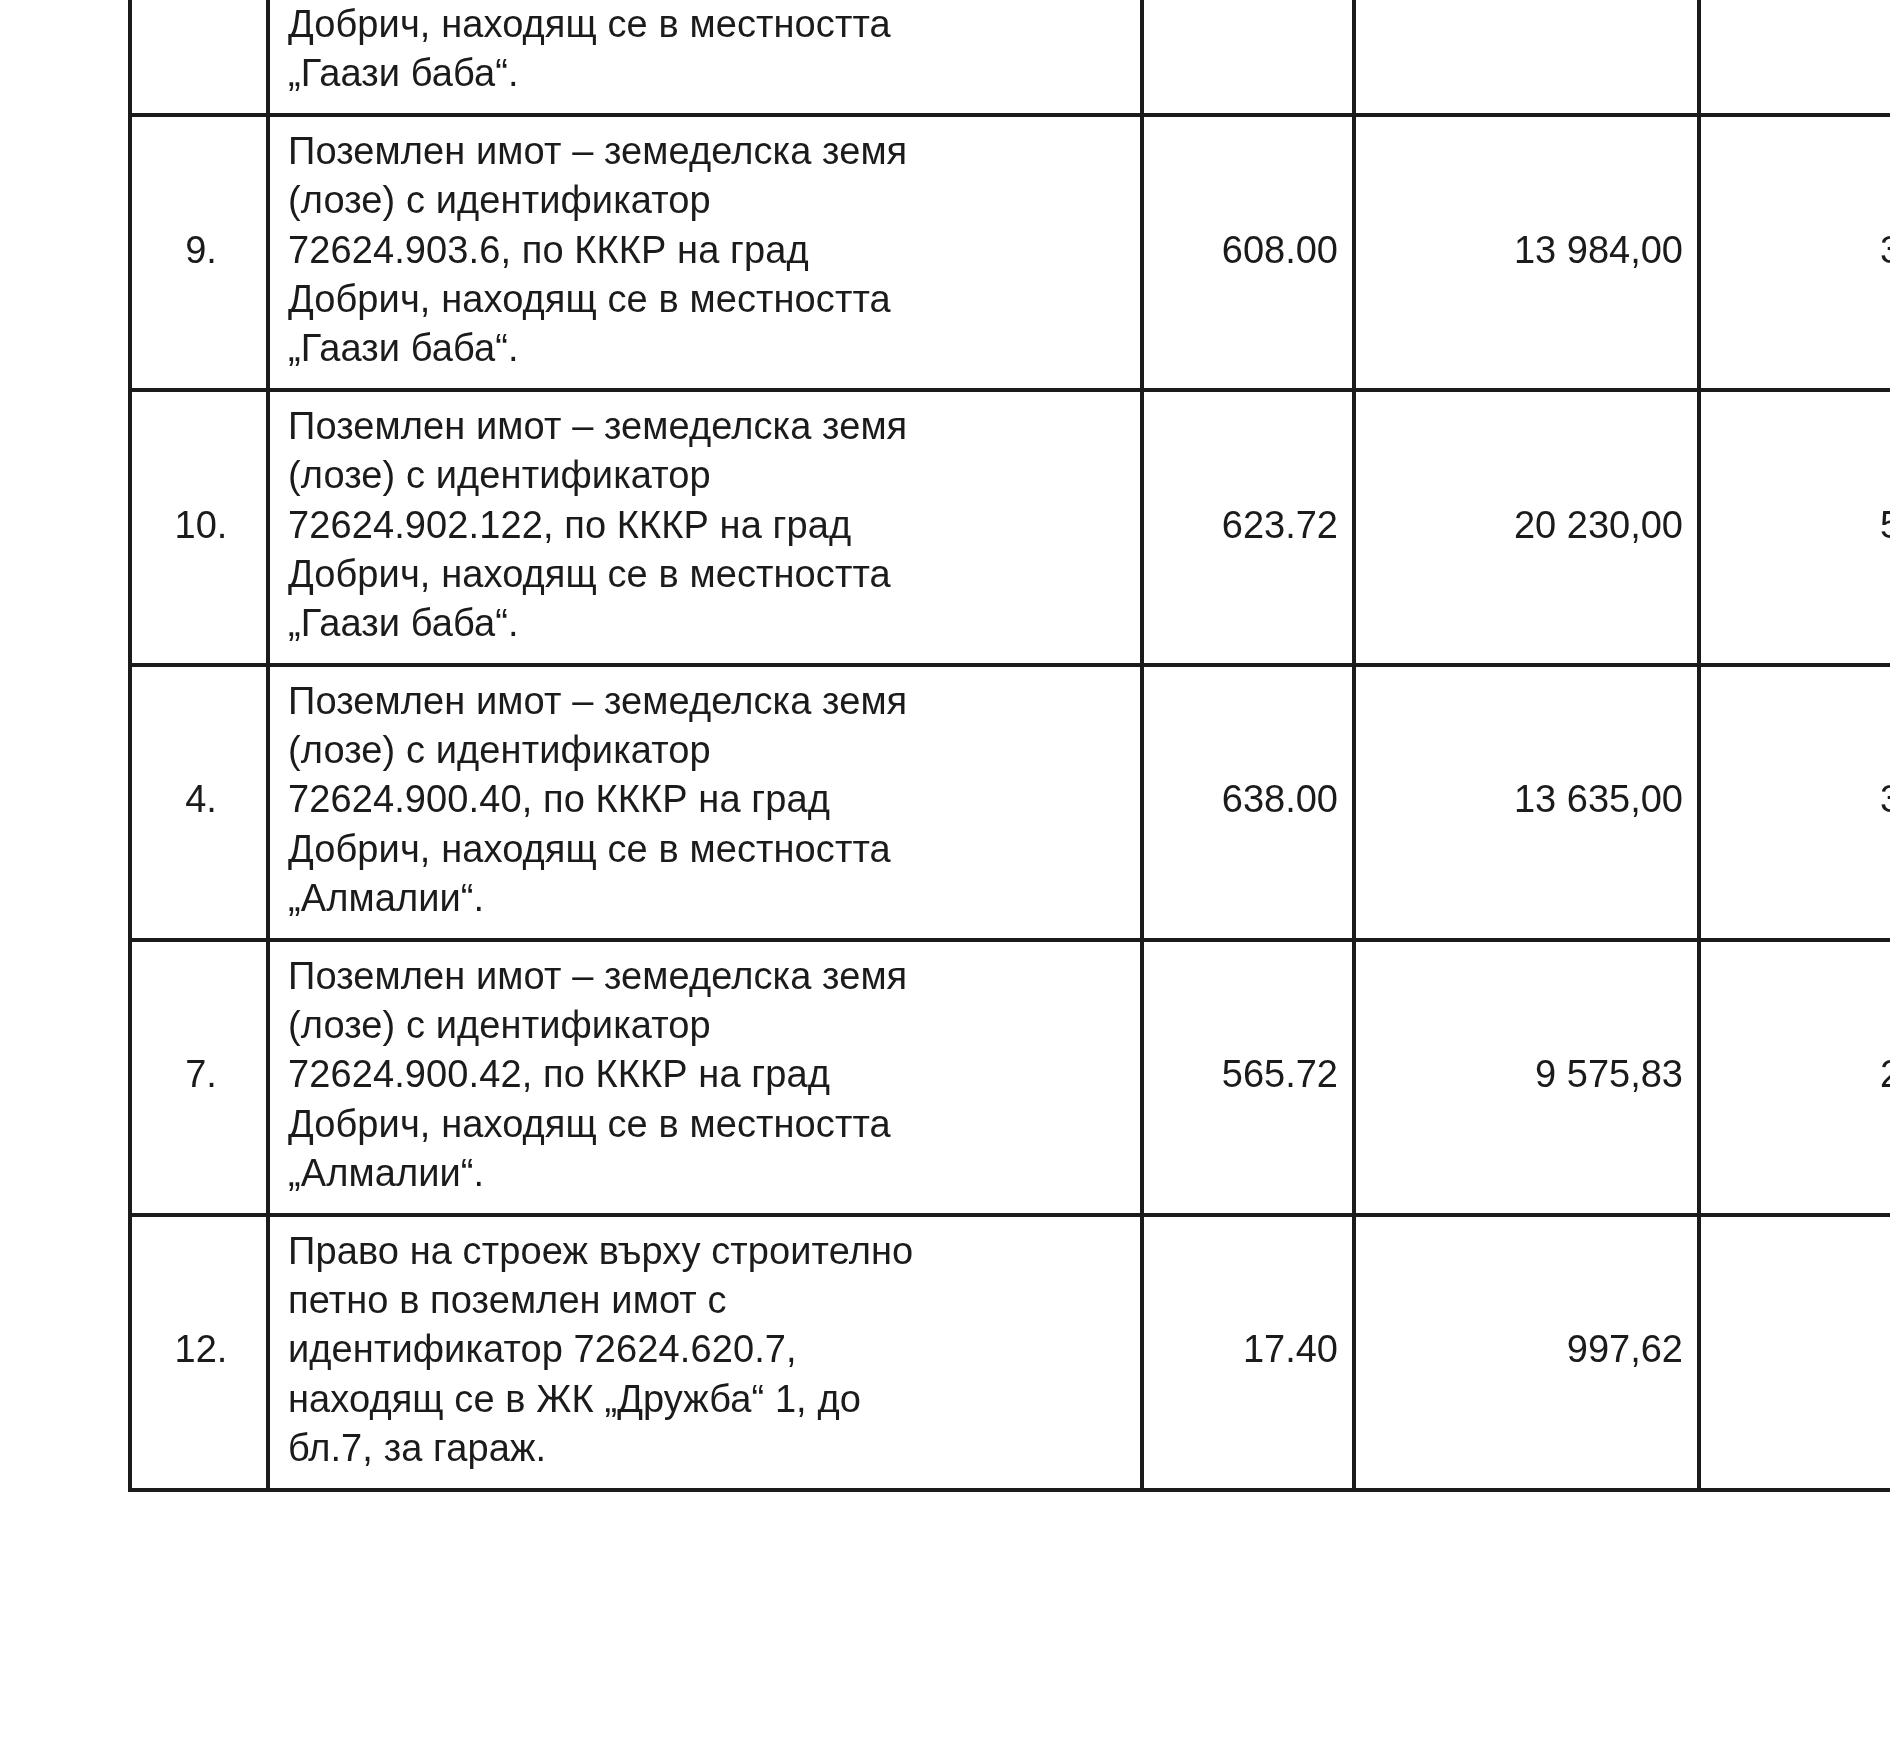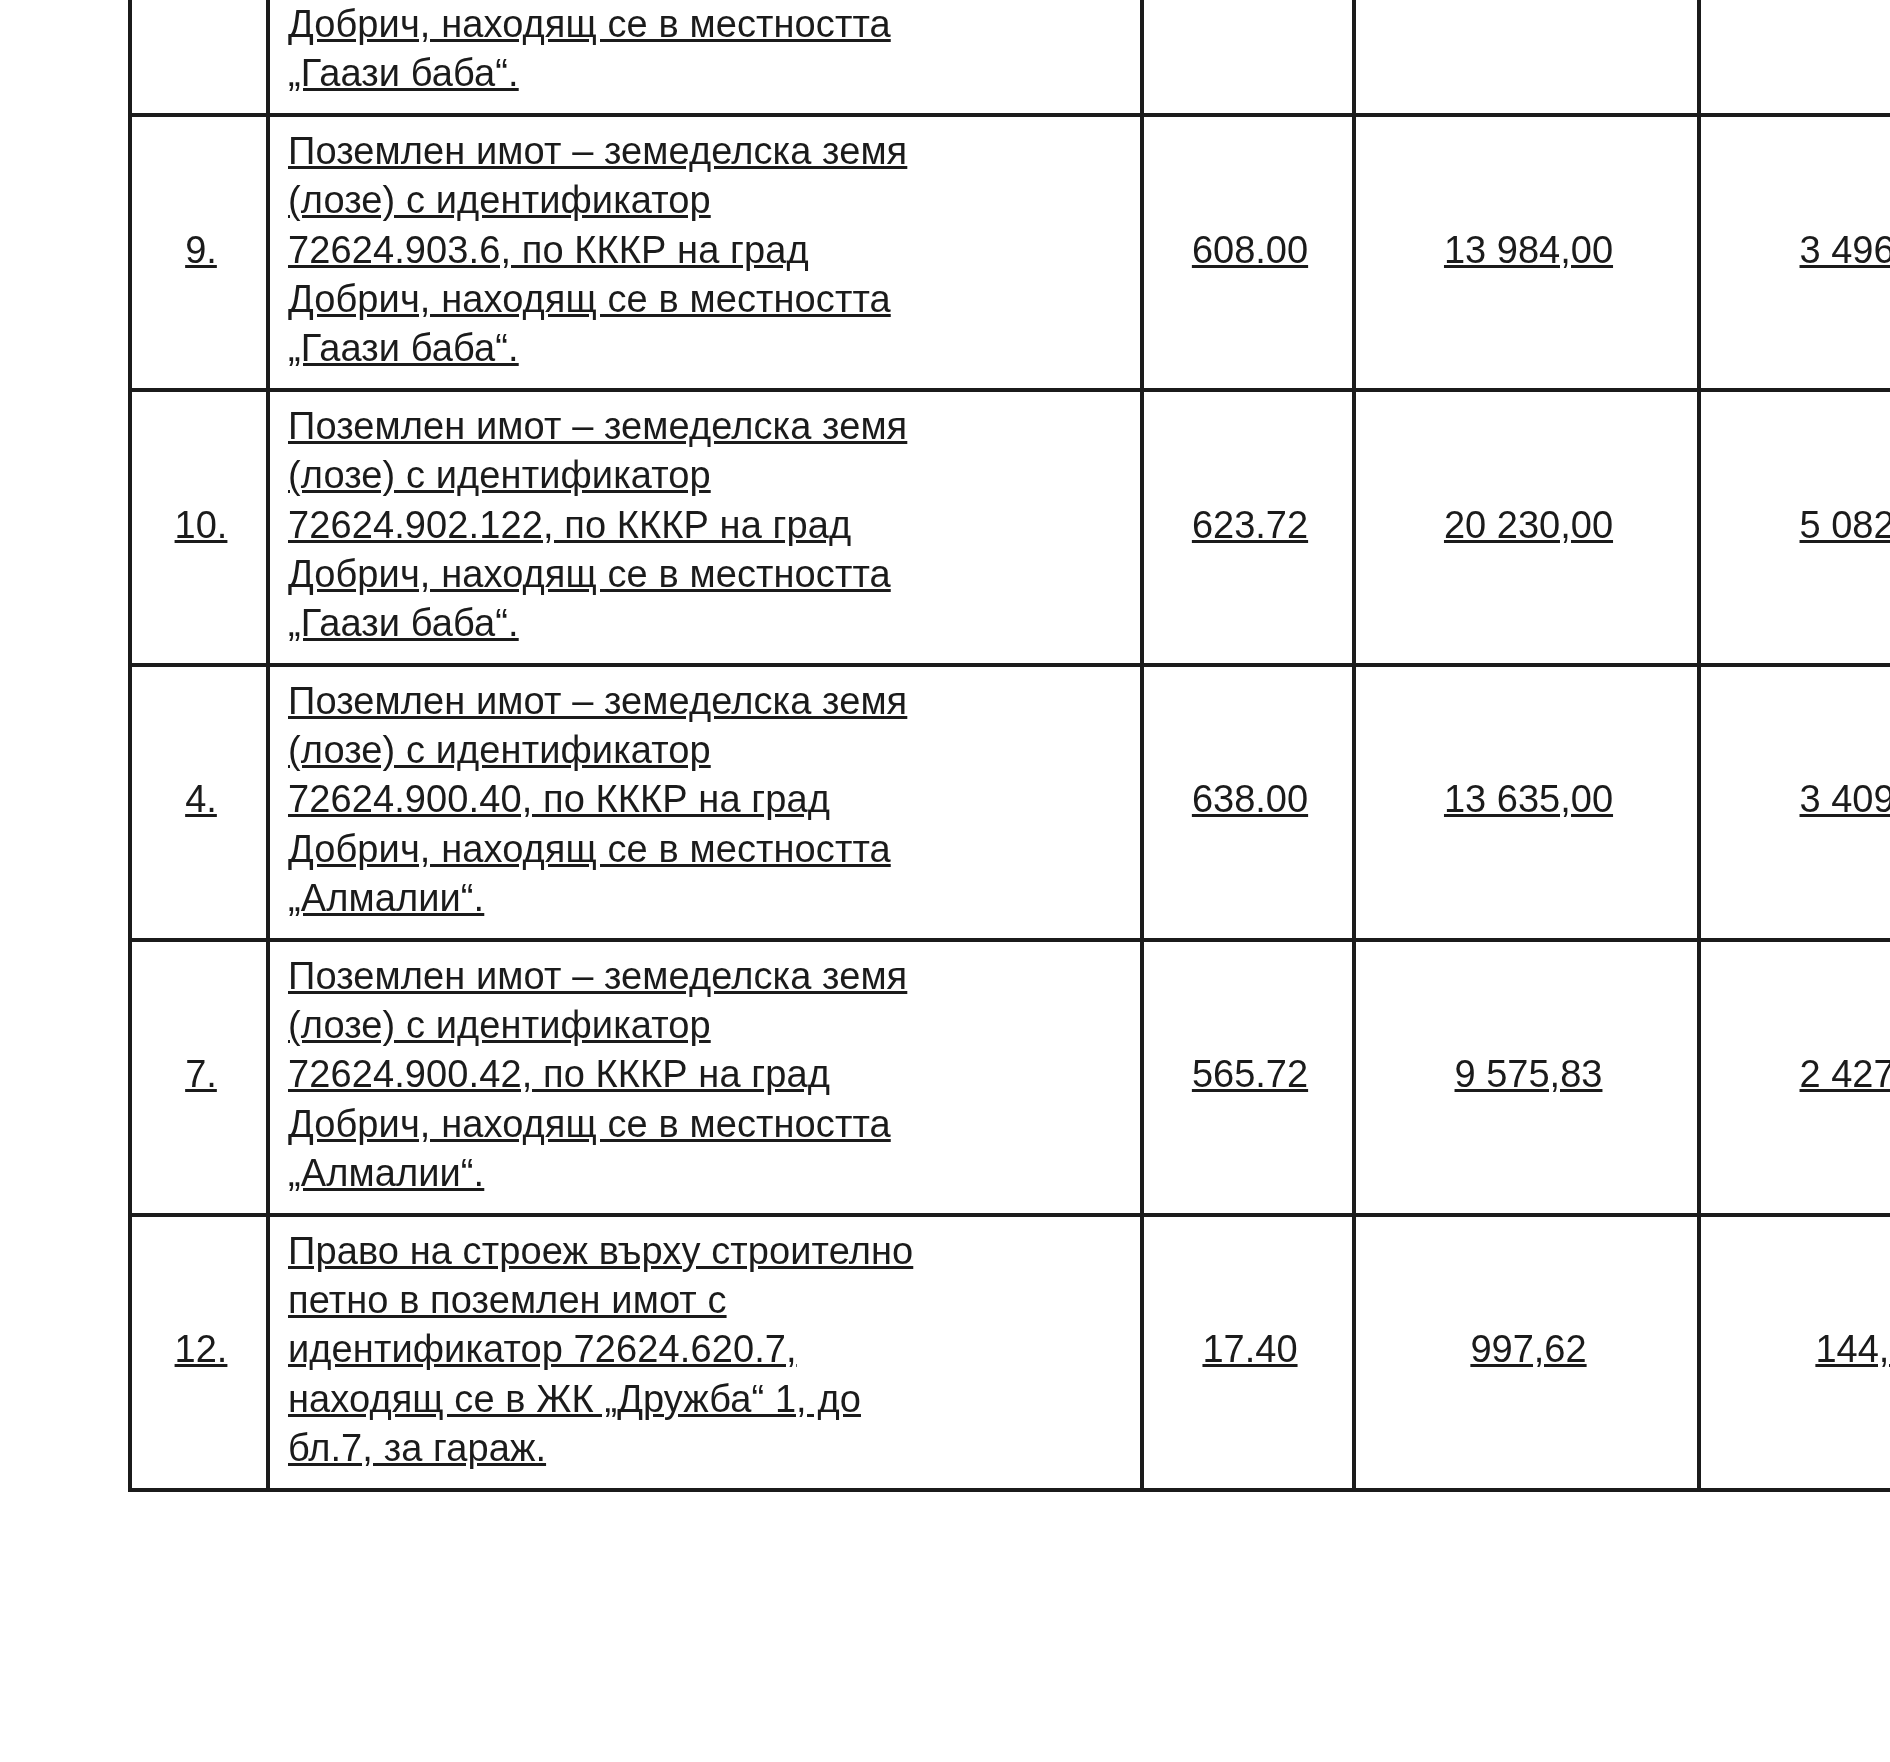--- a/index.html
+++ b/index.html
@@ -35,42 +35,41 @@
   table.doc-table td {
     border-left: 4px solid #1b1b1b;
     border-right: 4px solid #1b1b1b;
     border-top: 4px solid #1b1b1b;
     border-bottom: 4px solid #1b1b1b;
     padding: 10px 14px 14px 18px;
     vertical-align: middle;
     font-size: 38px;
     line-height: 1.30;
     background: #fff;
-    text-decoration: underline;
   }
   
   tr.continued td {
     border-top: none;
     padding-top: 0;
   }
   td.num {
     text-align: center;
     vertical-align: middle;
     padding-left: 0;
     padding-right: 0;
     white-space: nowrap;
   }
   td.desc {
     text-align: left;
     vertical-align: top;
     padding-top: 16px;
   }
   tr.continued td.desc { padding-top: 0; }
   td.numeric {
-    text-align: center;
+    text-align: right;
     vertical-align: middle;
     white-space: nowrap;
     padding-left: 4px;
     padding-right: 4px;
   }
   td.empty { padding: 0; }
   .desc-text {
     display: block;
     white-space: pre-line;
     letter-spacing: 0.1px;

